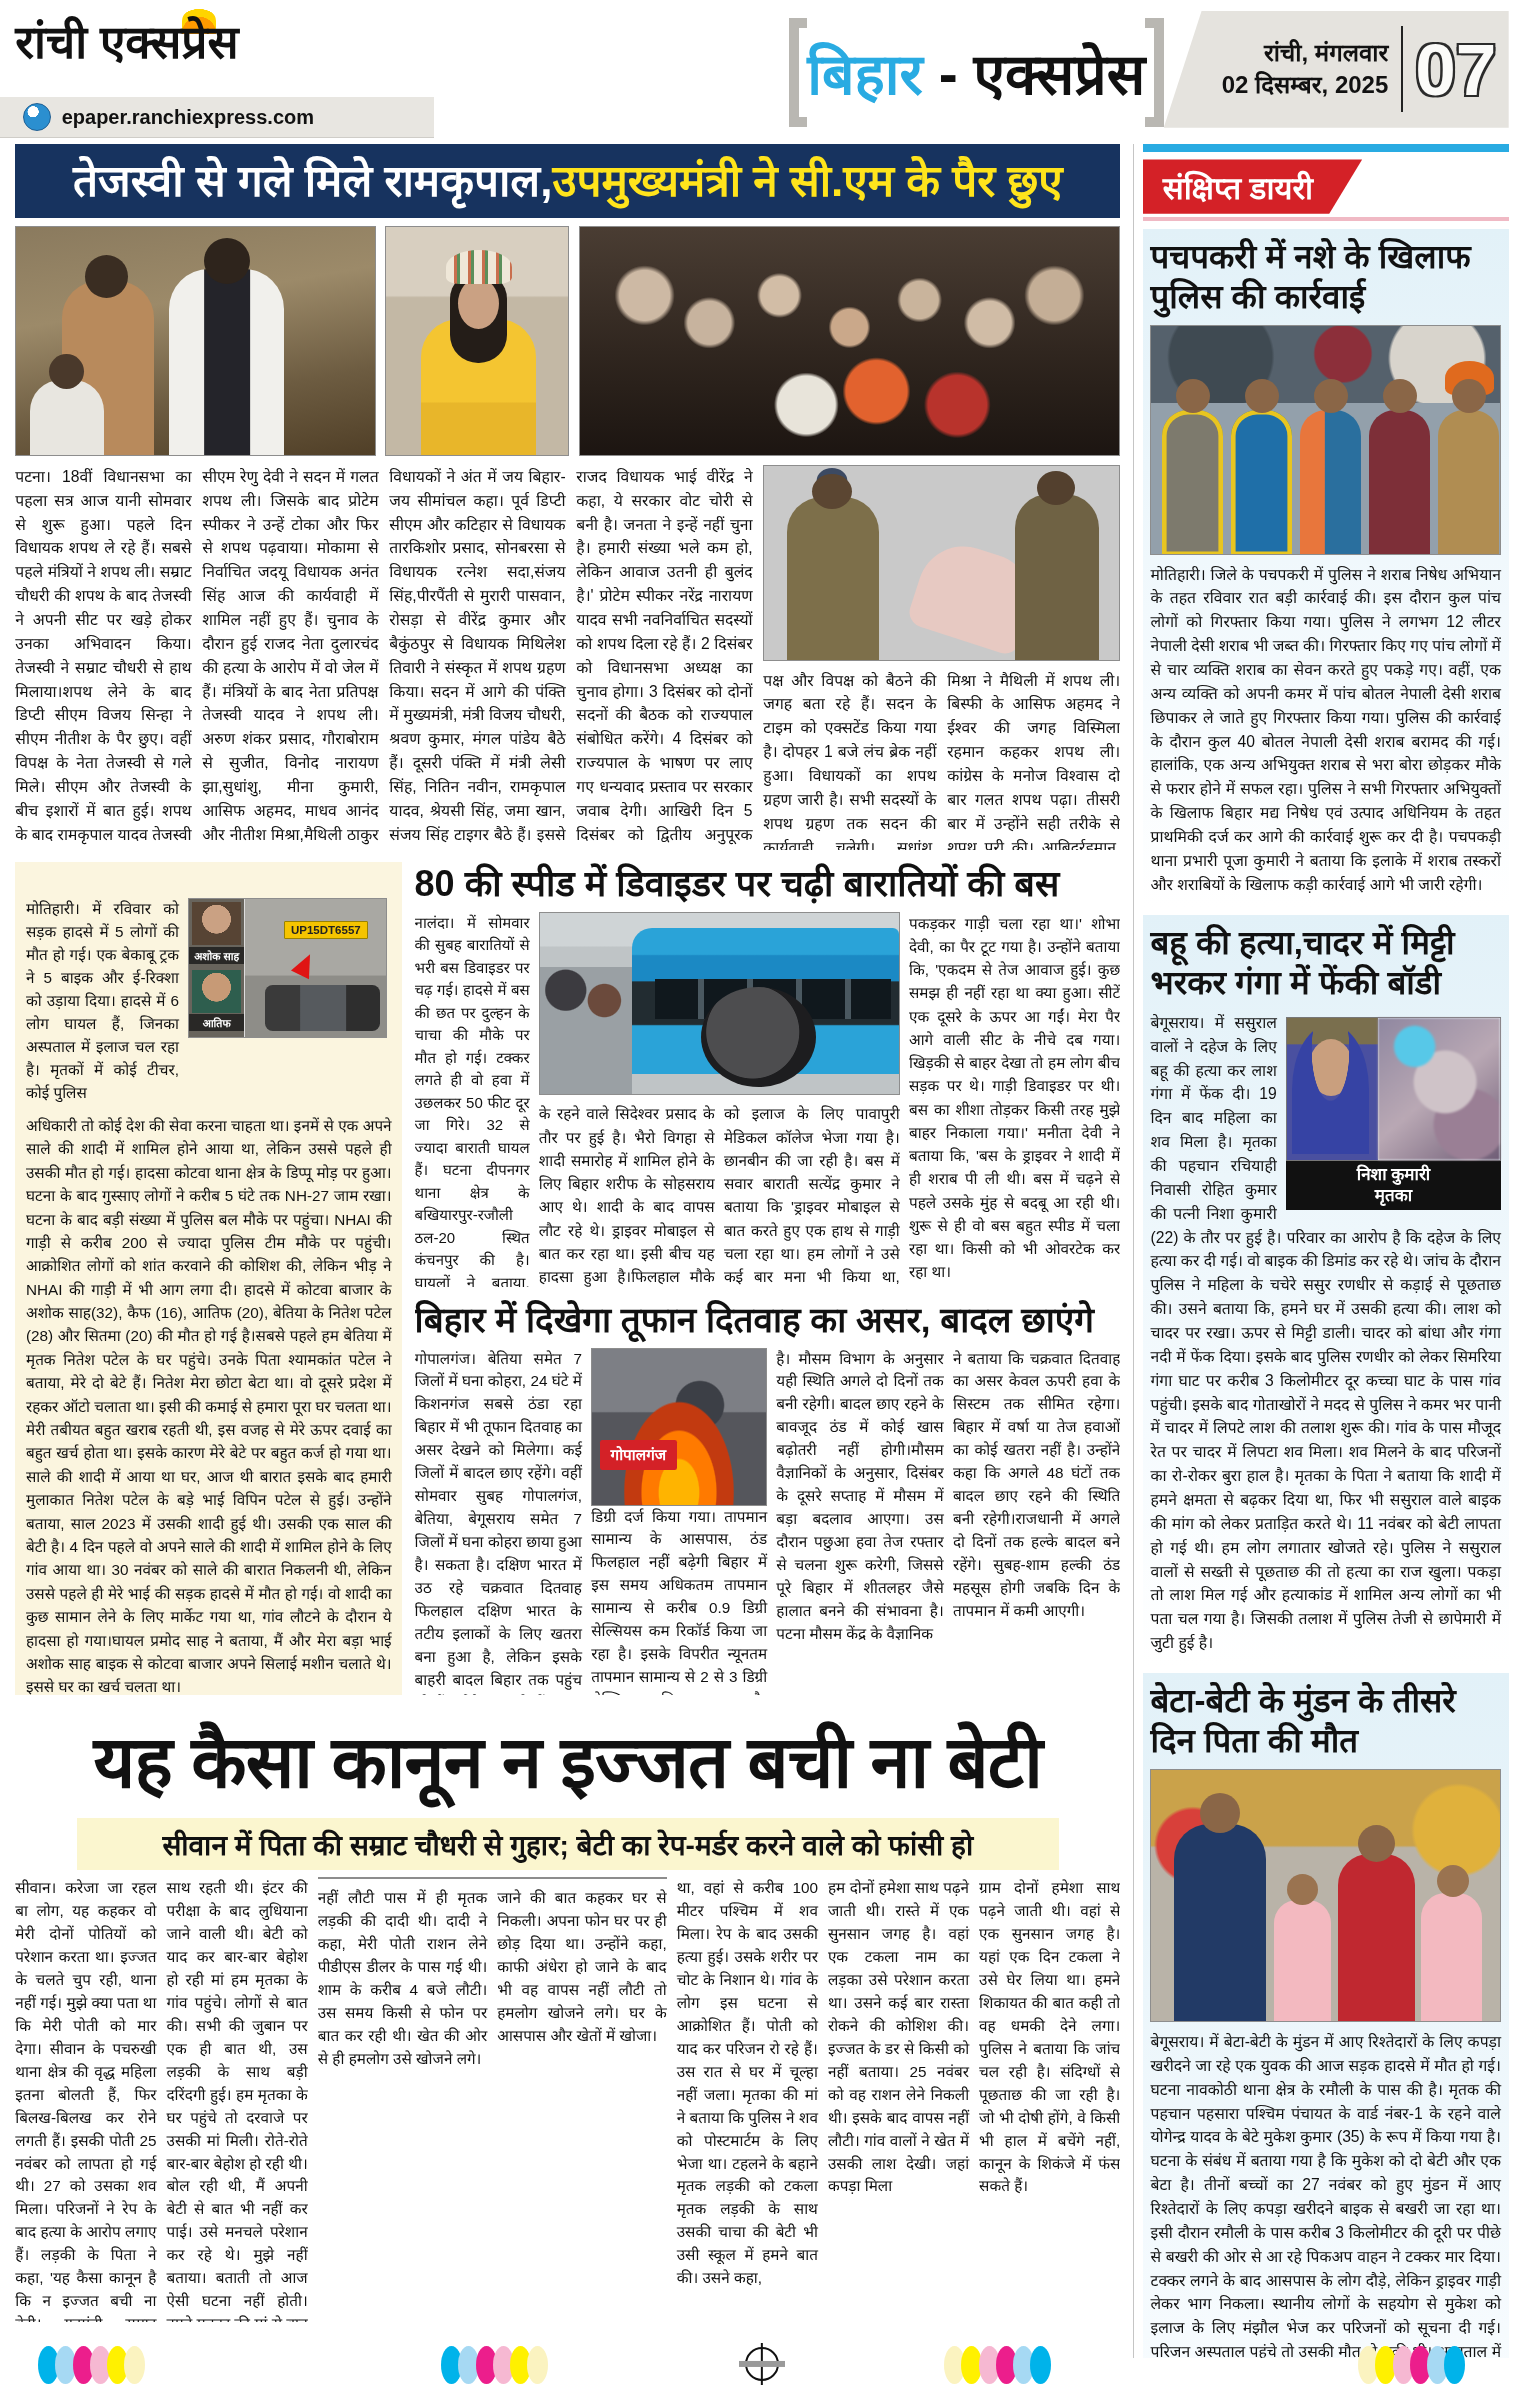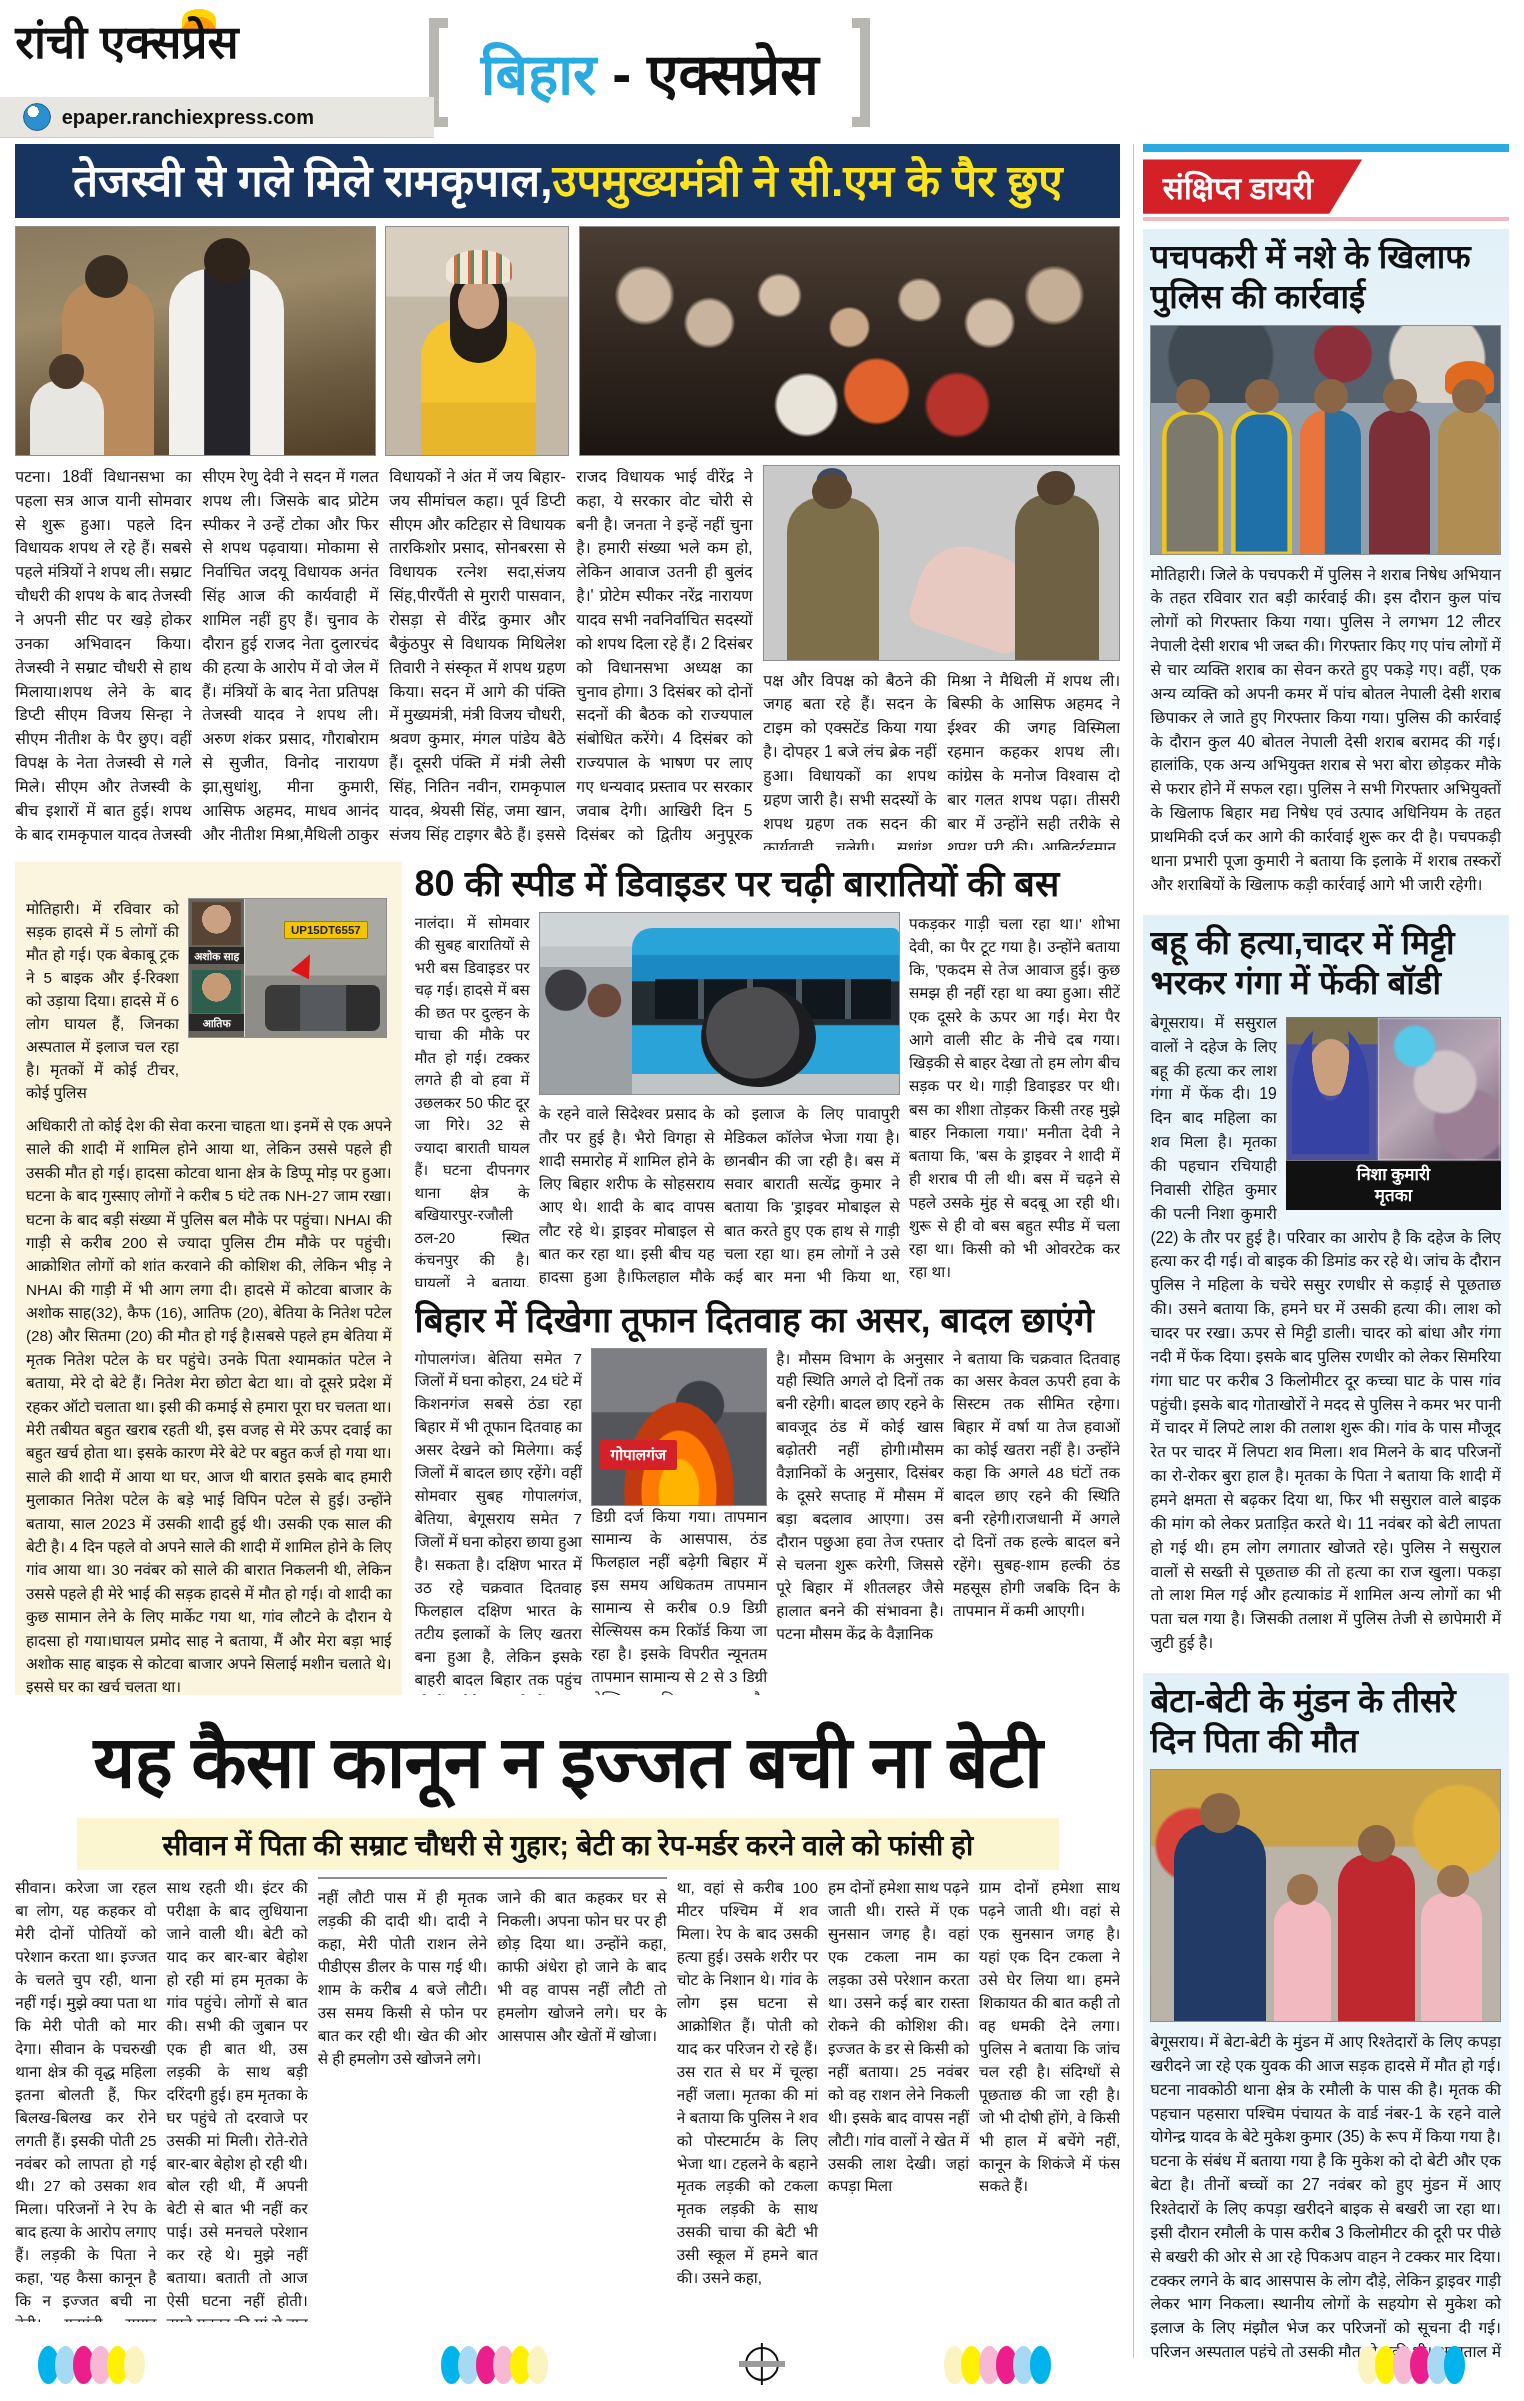--- a/index.html
+++ b/index.html
@@ -9,21 +9,21 @@
   .header{height:138px;display:flex;align-items:stretch;padding:6.1px 15.3px 0 15.3px;box-sizing:border-box;position:relative;}
   .logo-zone{width:414px;position:relative;}
   .logo-title{font-size:46px;font-weight:800;line-height:1.05;padding-top:12.3px;position:relative;display:inline-block;}
   .sun-icon{position:absolute;top:1.5px;left:167px;width:34px;height:26px;border-radius:50% 50% 0 0;
             background:radial-gradient(circle at 50% 100%,#ff9a00 0 55%,#ffd400 56% 80%,transparent 81%);}
   .url-strip{position:absolute;left:-15.3px;right:-4.6px;bottom:0;height:40px;background:#e8e6e1;
              display:flex;align-items:center;gap:10.7px;padding-left:23px;border-bottom:1.5px solid #cfcdc8;}
   .globe-icon{width:26px;height:26px;border-radius:50%;border:1.5px solid #1d5e93;flex:none;
               background:radial-gradient(circle at 35% 30%,#ffffff 0 22%,#2b8fd0 23% 100%);}
   .url-text{font-size:20px;font-weight:700;}
-  .masthead{flex:1;display:flex;align-items:center;justify-content:flex-start;gap:33px;}
+  .masthead{flex:1;display:flex;align-items:center;justify-content:flex-end;gap:0;}
   .bracket{width:18.4px;height:109px;border:10px solid #b9b7b2;box-sizing:border-box;}
   .bracket.l{border-right:none;}
   .bracket.r{border-left:none;}
   .masthead-title{font-size:57px;font-weight:800;white-space:nowrap;}
   .masthead-title .bihar{color:#29abe2;}
   .datebox{width:345px;background:#e5e3de;clip-path:polygon(11% 0,100% 0,100% 100%,0 100%);
            display:flex;align-items:center;justify-content:flex-end;gap:12.3px;padding:7.7px 12.3px;
            box-sizing:border-box;height:117px;margin-top:4.6px;}
   .date-lines{text-align:right;font-size:24px;font-weight:700;line-height:1.35;}
   .date-sep{width:2.3px;height:86px;background:#222;flex:none;}
@@ -219,20 +219,28 @@
     </div>
     <div class="masthead">
       <div class="bracket l"></div>
       <div class="masthead-title">
         <span class="bihar">बिहार</span>
         <span>-</span>
         <span>एक्सप्रेस</span>
       </div>
       <div class="bracket r"></div>
     </div>
+    <div class="datebox">
+      <div class="date-lines">
+        <div>रांची, मंगलवार</div>
+        <div>02 दिसम्बर, 2025</div>
+      </div>
+      <div class="date-sep"></div>
+      <div class="page-num">07</div>
+    </div>
   </div>
 
   <div class="content">
 
     <div class="main-col">
 
       <div class="head-bar">
         <span class="w">तेजस्वी से गले मिले रामकृपाल,</span><span class="y">उपमुख्यमंत्री ने सी.एम के पैर छुए</span>
       </div>
 

